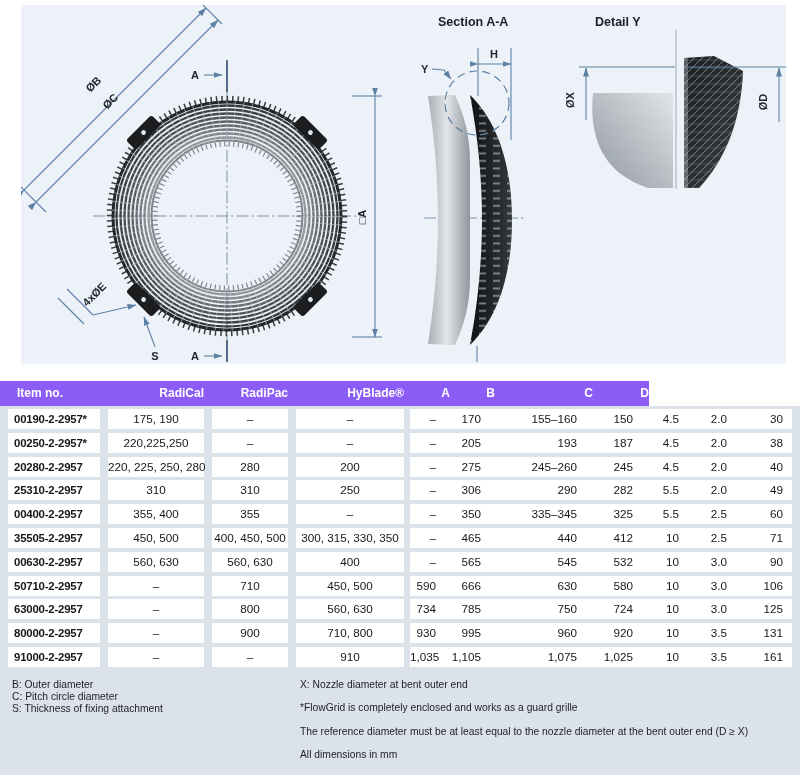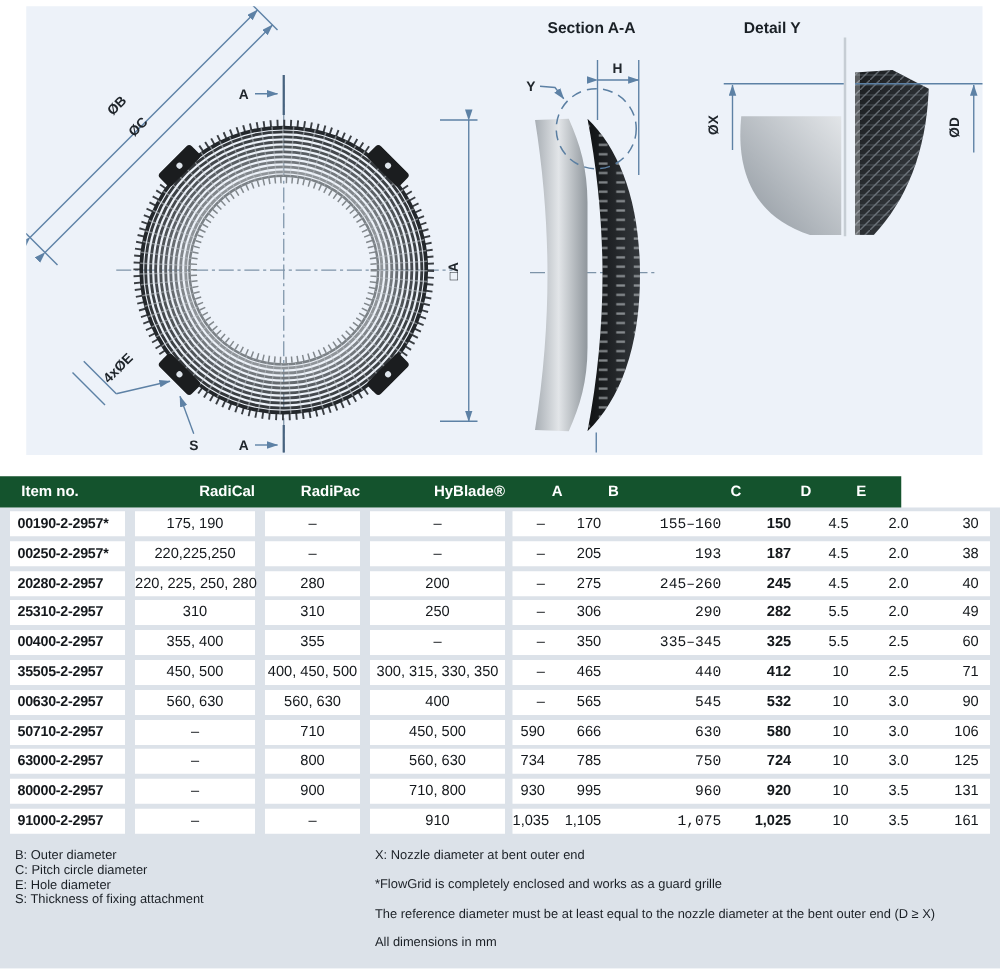--- a/index.html
+++ b/index.html
@@ -9,36 +9,36 @@
   
   .draw-panel{position:absolute;left:21px;top:5px;width:765px;height:359px;background:#edf2f9;}
   .draw-panel svg{position:absolute;left:0;top:0;}
   .dim-label{font-size:11px;font-weight:600;fill:#20262c;}
   .view-title{font-size:12.5px;font-weight:700;fill:#1a2026;}
 
   
   .lower-bg{position:absolute;left:0;top:406px;width:800px;height:369px;background:#dce2e9;}
 
   
-  .thead{position:absolute;left:0;top:381px;width:721px;height:25px;background:#14532d;}
+  .thead{position:absolute;left:0;top:381px;width:649px;height:25px;background:#8b5cf6;}
   .h-grid{position:absolute;left:8px;top:0;width:784px;height:25px;display:grid;
           grid-template-columns:92px 8px 96px 8px 76px 8px 108px 6px 382px;}
   .h-cell{color:#ffffff;font-weight:bold;font-size:12px;line-height:25px;text-align:right;white-space:nowrap;}
   .h-item{text-align:left;padding-left:9px;}
   .h-num{display:grid;grid-template-columns:40px 45px 98px 56px 44px 50px 49px;}
 
   .tbody{position:absolute;left:8px;top:409px;width:784px;}
   .t-row{display:grid;grid-template-columns:92px 8px 96px 8px 76px 8px 108px 6px 382px;height:20px;margin-bottom:3.8px;}
   .cell{background:#ffffff;font-size:11.7px;line-height:20px;text-align:center;white-space:nowrap;color:#14181c;}
   .c-item{font-weight:bold;text-align:left;padding-left:6px;font-size:11.4px;letter-spacing:-0.2px;}
   .gap{background:transparent;}
   .num-block{background:#ffffff;display:grid;grid-template-columns:40px 45px 98px 56px 44px 50px 49px;}
   .ncell{text-align:right;font-size:11.7px;line-height:20px;white-space:nowrap;color:#14181c;}
-  .n0{padding-right:14px;}.n1{padding-right:14px;}.n2{padding-right:16px;font-family:Liberation Mono, monospace;}
-  .n3{padding-right:16px;font-weight:bold;}.n4{padding-right:14px;}.n5{padding-right:16px;}.n6{padding-right:9px;}
+  .n0{padding-right:14px;}.n1{padding-right:14px;}.n2{padding-right:16px;}
+  .n3{padding-right:16px;}.n4{padding-right:14px;}.n5{padding-right:16px;}.n6{padding-right:9px;}
 
   
   .foot-left{position:absolute;left:12px;top:679px;}
   .foot-right{position:absolute;left:300px;top:679px;}
   .foot-left p{margin:0;font-size:10.3px;line-height:11.8px;color:#1b2026;white-space:nowrap;}
   .foot-right p{margin:0 0 11.7px 0;font-size:10.3px;line-height:11.8px;color:#1b2026;white-space:nowrap;}
 </style>
 </head>
 <body>
 
@@ -429,21 +429,20 @@
           <div class="ncell n4">10</div>
           <div class="ncell n5">3.5</div>
           <div class="ncell n6">161</div>
         </div>
       </div>
     </div>
 
   <div class="foot-left" id="foot-left">
       <p>B: Outer diameter</p>
       <p>C: Pitch circle diameter</p>
-      <p>E: Hole diameter</p>
       <p>S: Thickness of fixing attachment</p>
     </div>
   <div class="foot-right" id="foot-right">
       <p>X: Nozzle diameter at bent outer end</p>
       <p>*FlowGrid is completely enclosed and works as a guard grille</p>
       <p>The reference diameter must be at least equal to the nozzle diameter at the bent outer end (D ≥ X)</p>
       <p>All dimensions in mm</p>
     </div>
 
 </div>

